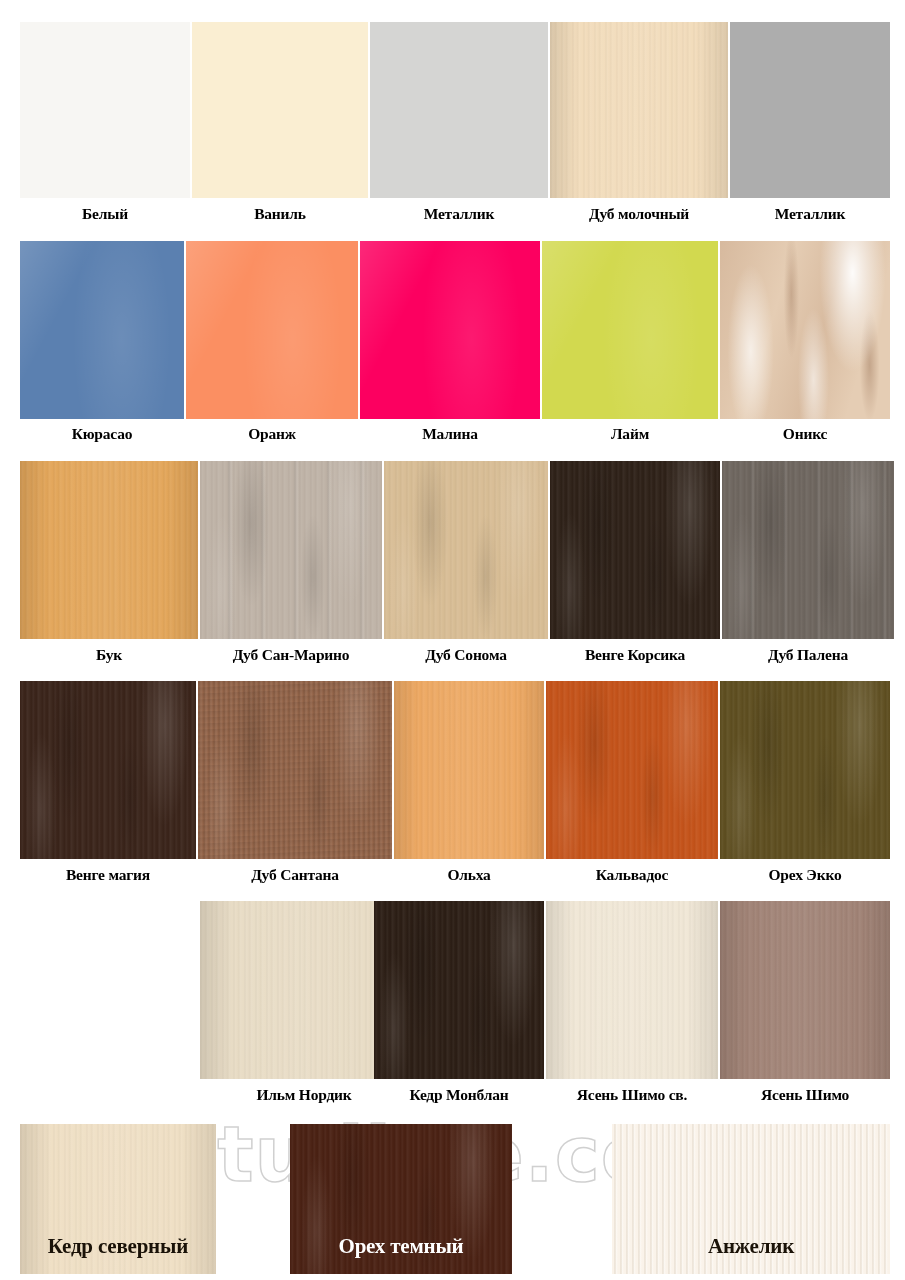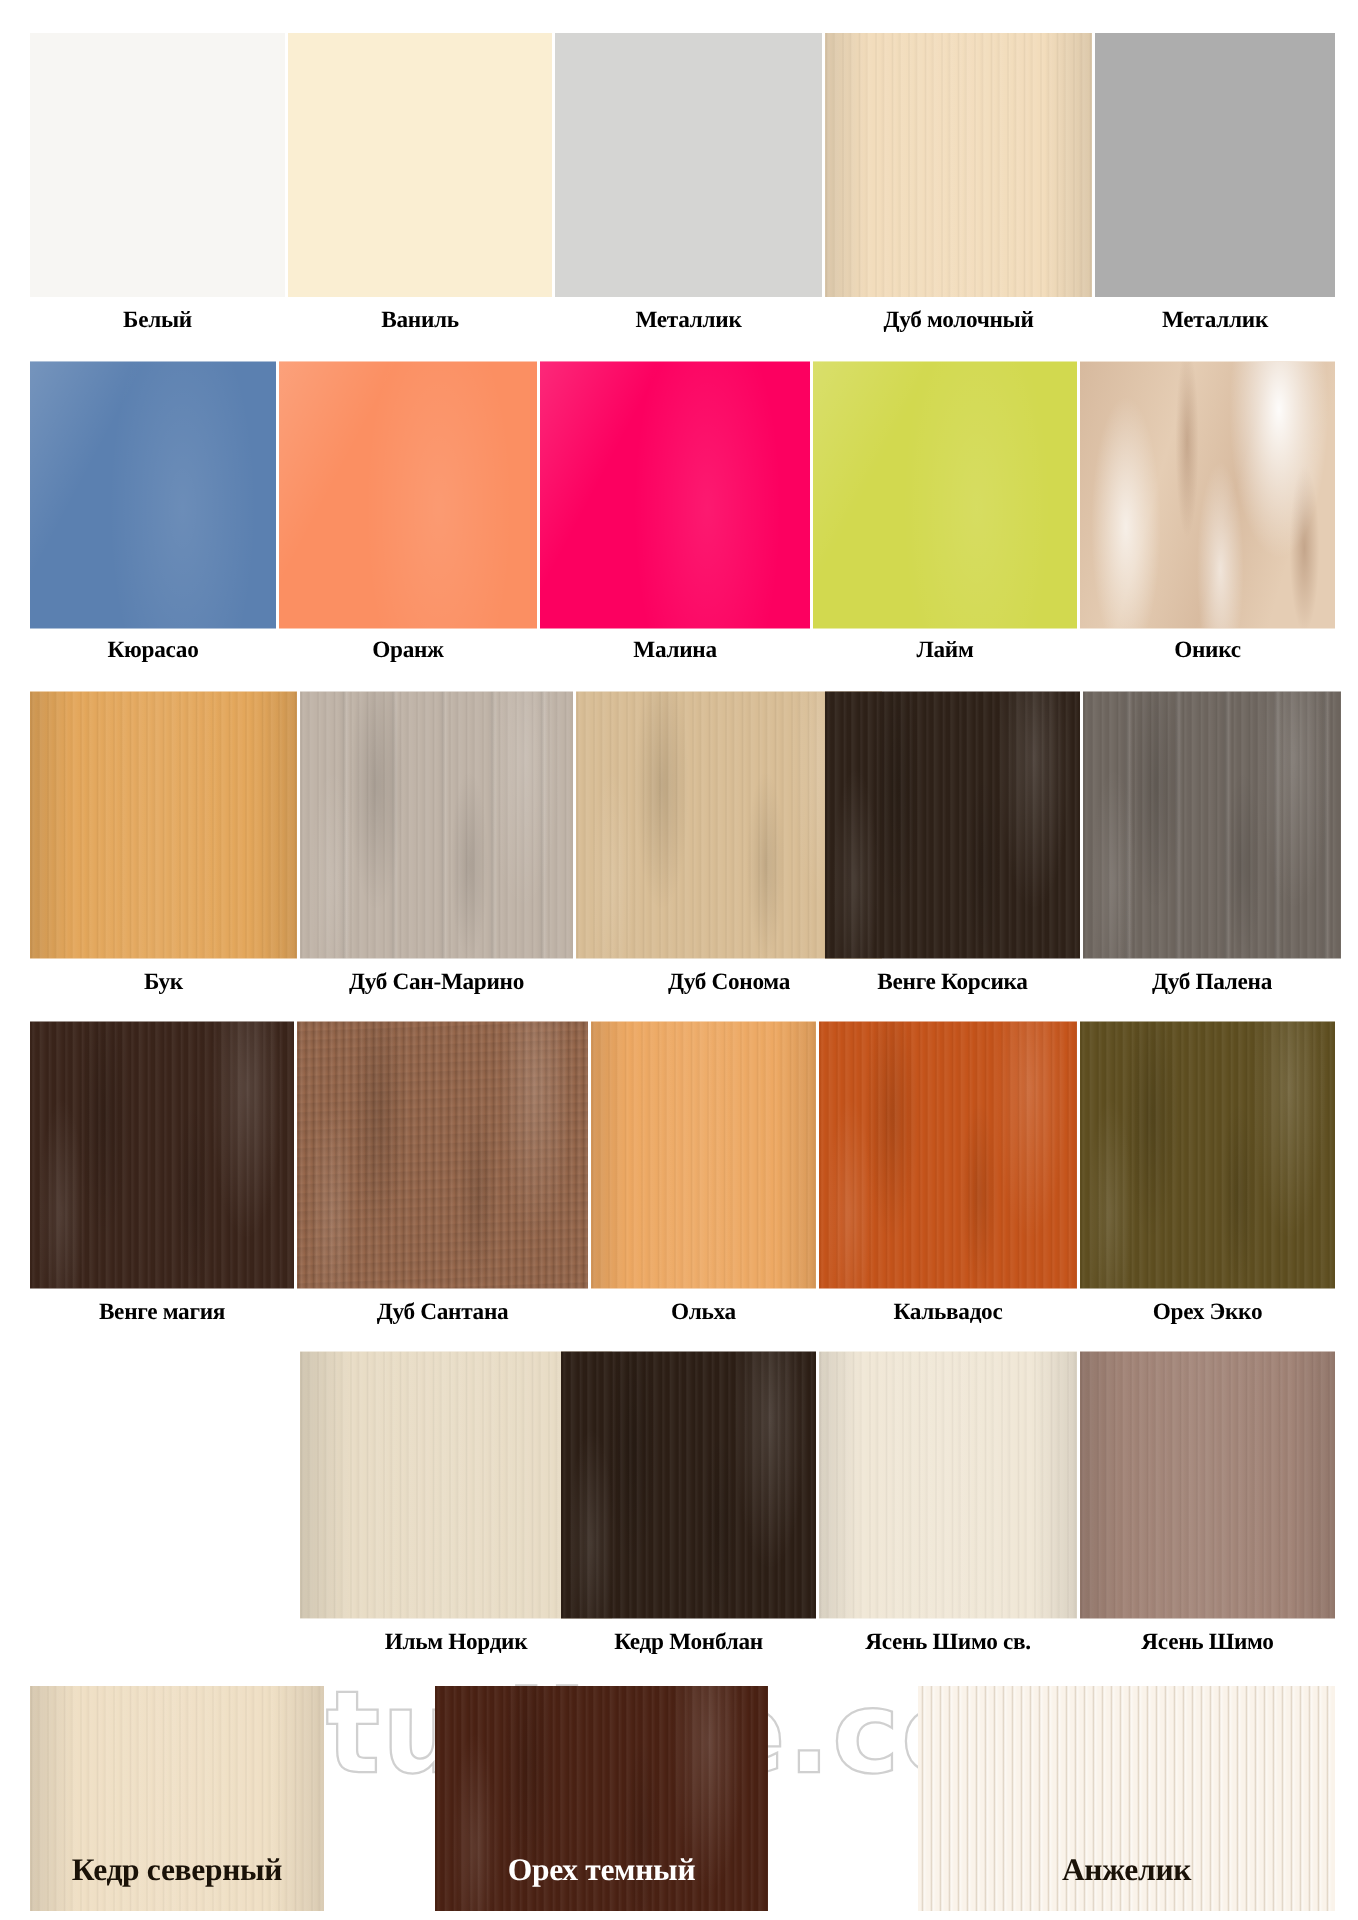--- a/index.html
+++ b/index.html
@@ -242,21 +242,21 @@
       <div class="swatch-label" style="top:185px;">Бук</div>
     </div>
     <div class="swatch-cell" style="left:200px;width:182px;height:202px;">
       <div class="swatch-tile" style="height:178px;background:#bfb3a7;">
         <div class="tex grain-planks"></div>
         <div class="tex grain-fine"></div>
         <div class="tex grain-figure"></div>
       </div>
       <div class="swatch-label" style="top:185px;">Дуб Сан-Марино</div>
     </div>
-    <div class="swatch-cell" style="left:384px;width:164px;height:202px;padding-left:40px;">
+    <div class="swatch-cell" style="left:384px;width:164px;height:202px;">
       <div class="swatch-tile" style="height:178px;background:#d8bd95;">
         <div class="tex grain-figure"></div>
         <div class="tex grain-fine"></div>
       </div>
       <div class="swatch-label" style="top:185px;">Дуб Сонома</div>
     </div>
     <div class="swatch-cell" style="left:550px;width:170px;height:202px;">
       <div class="swatch-tile" style="height:178px;background:#2e2118;">
         <div class="tex grain-figure"></div>
         <div class="tex grain-fine"></div>

